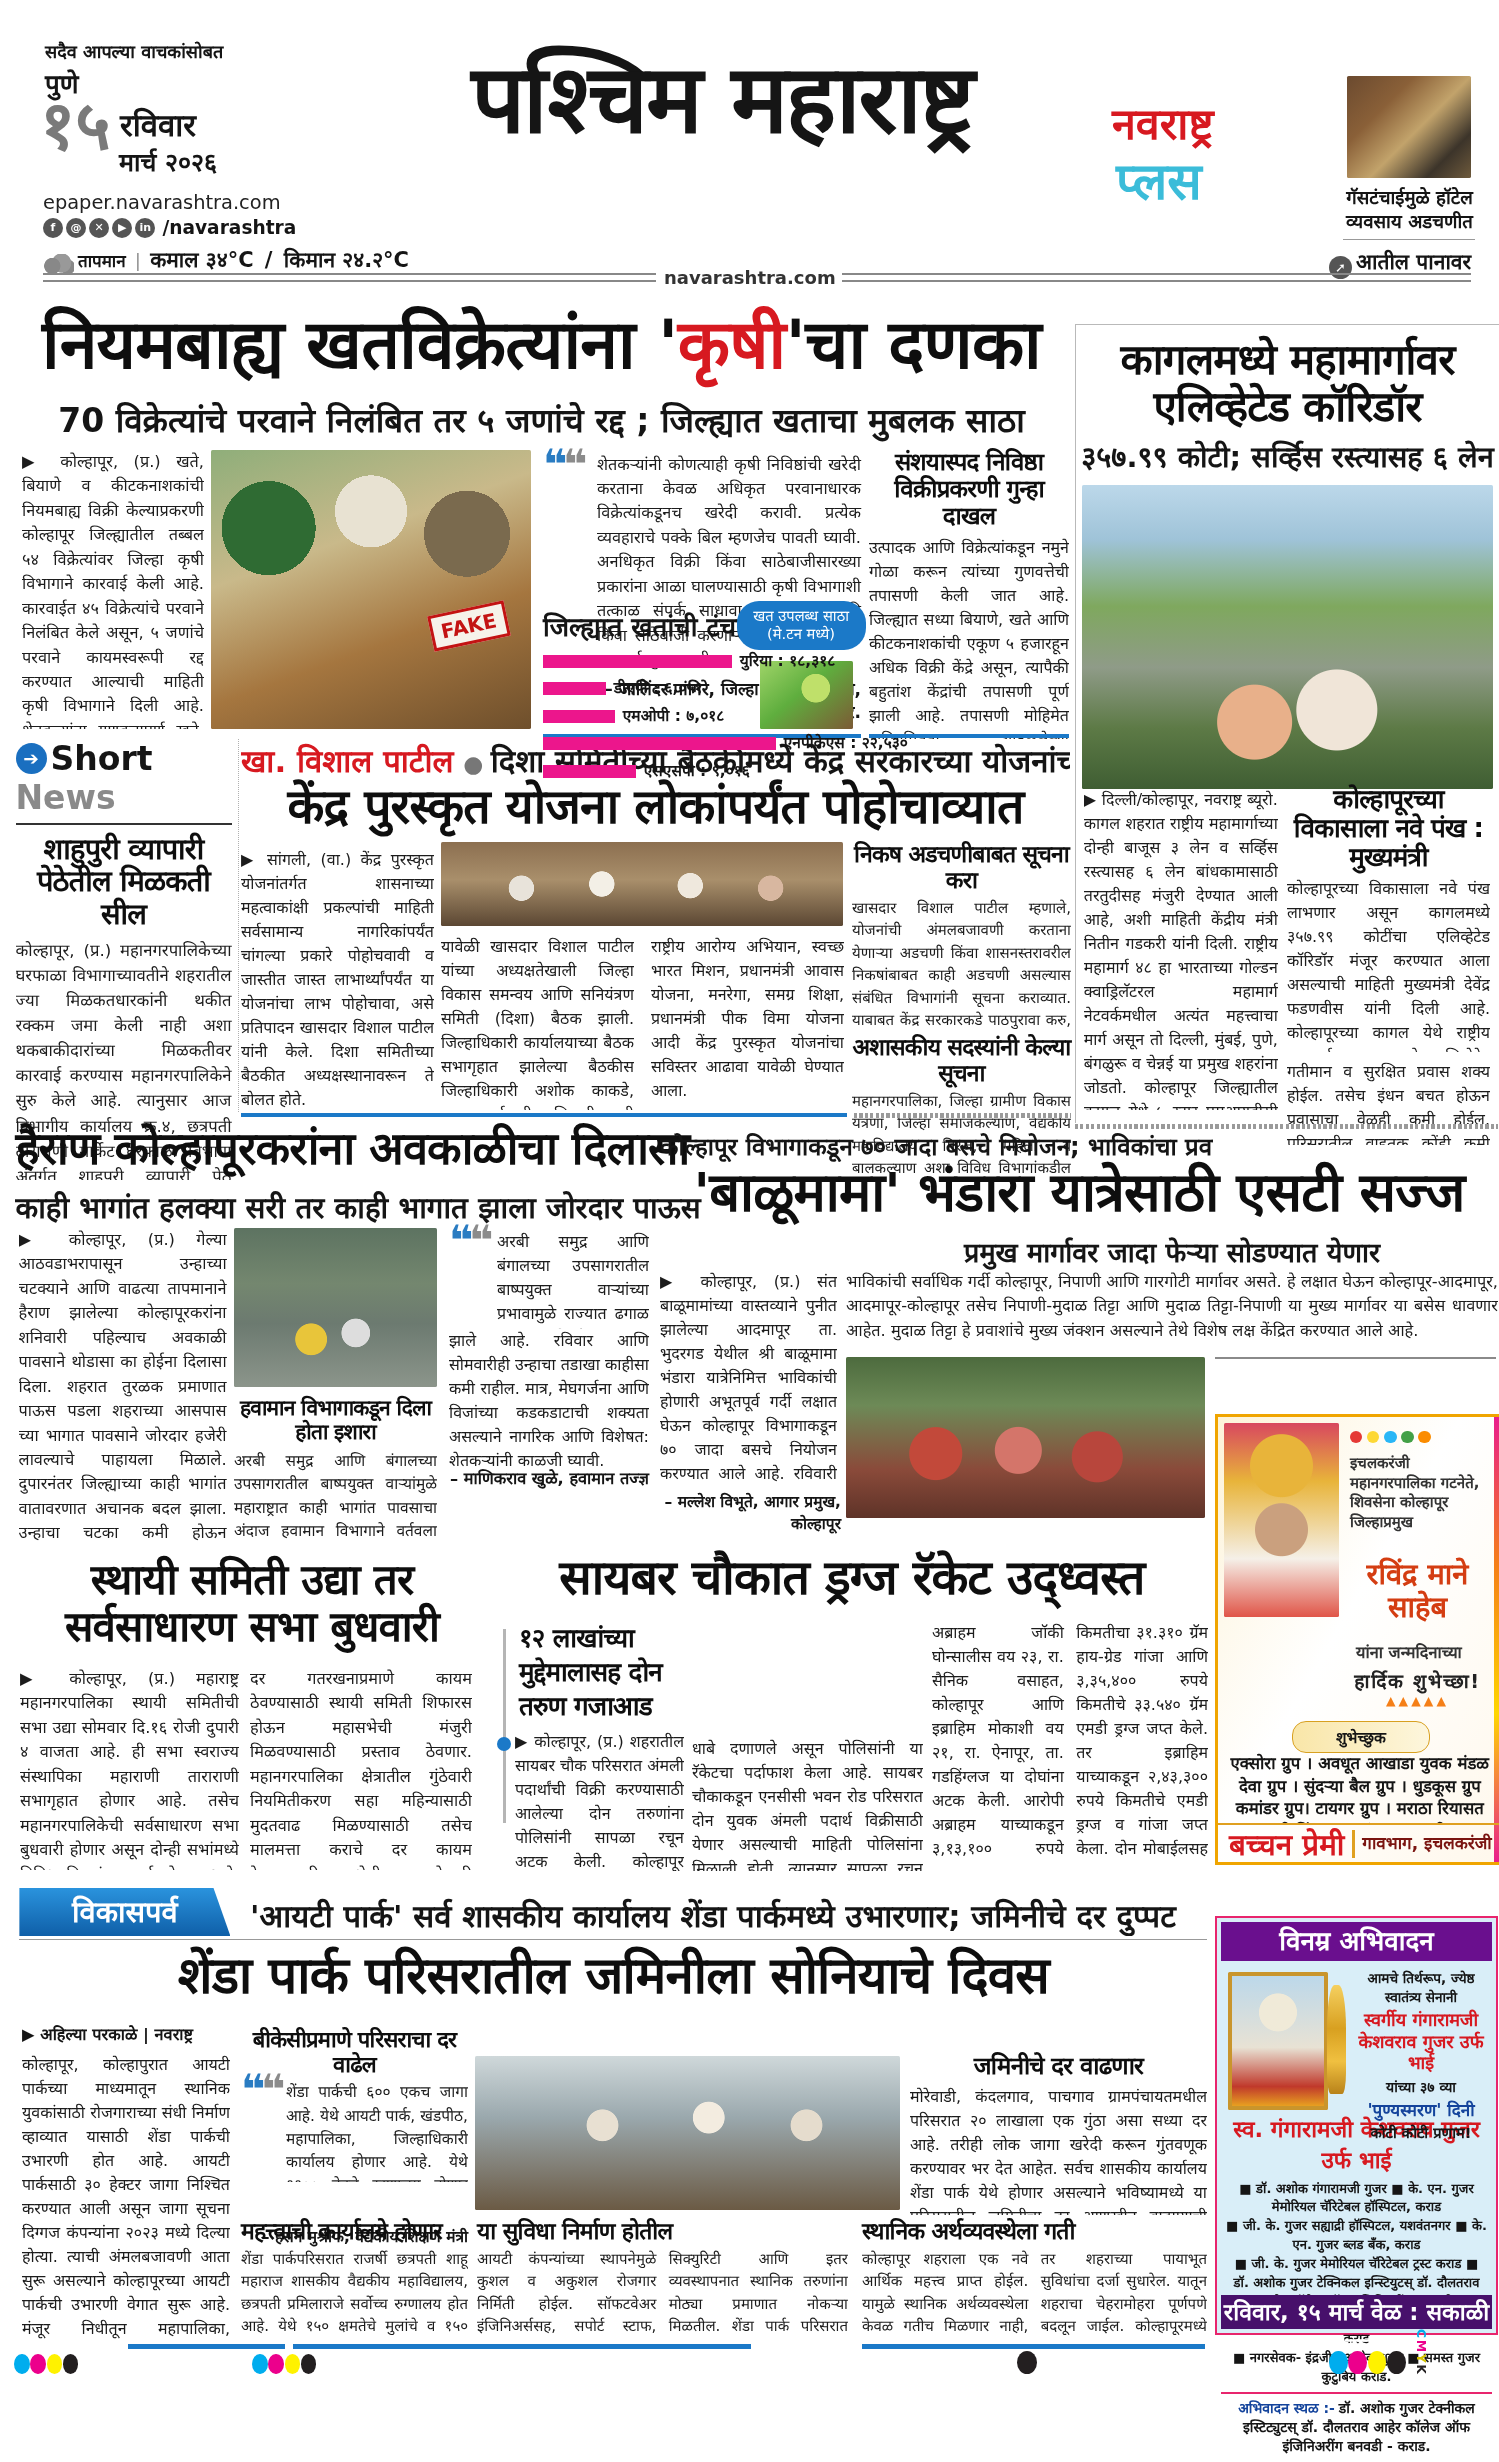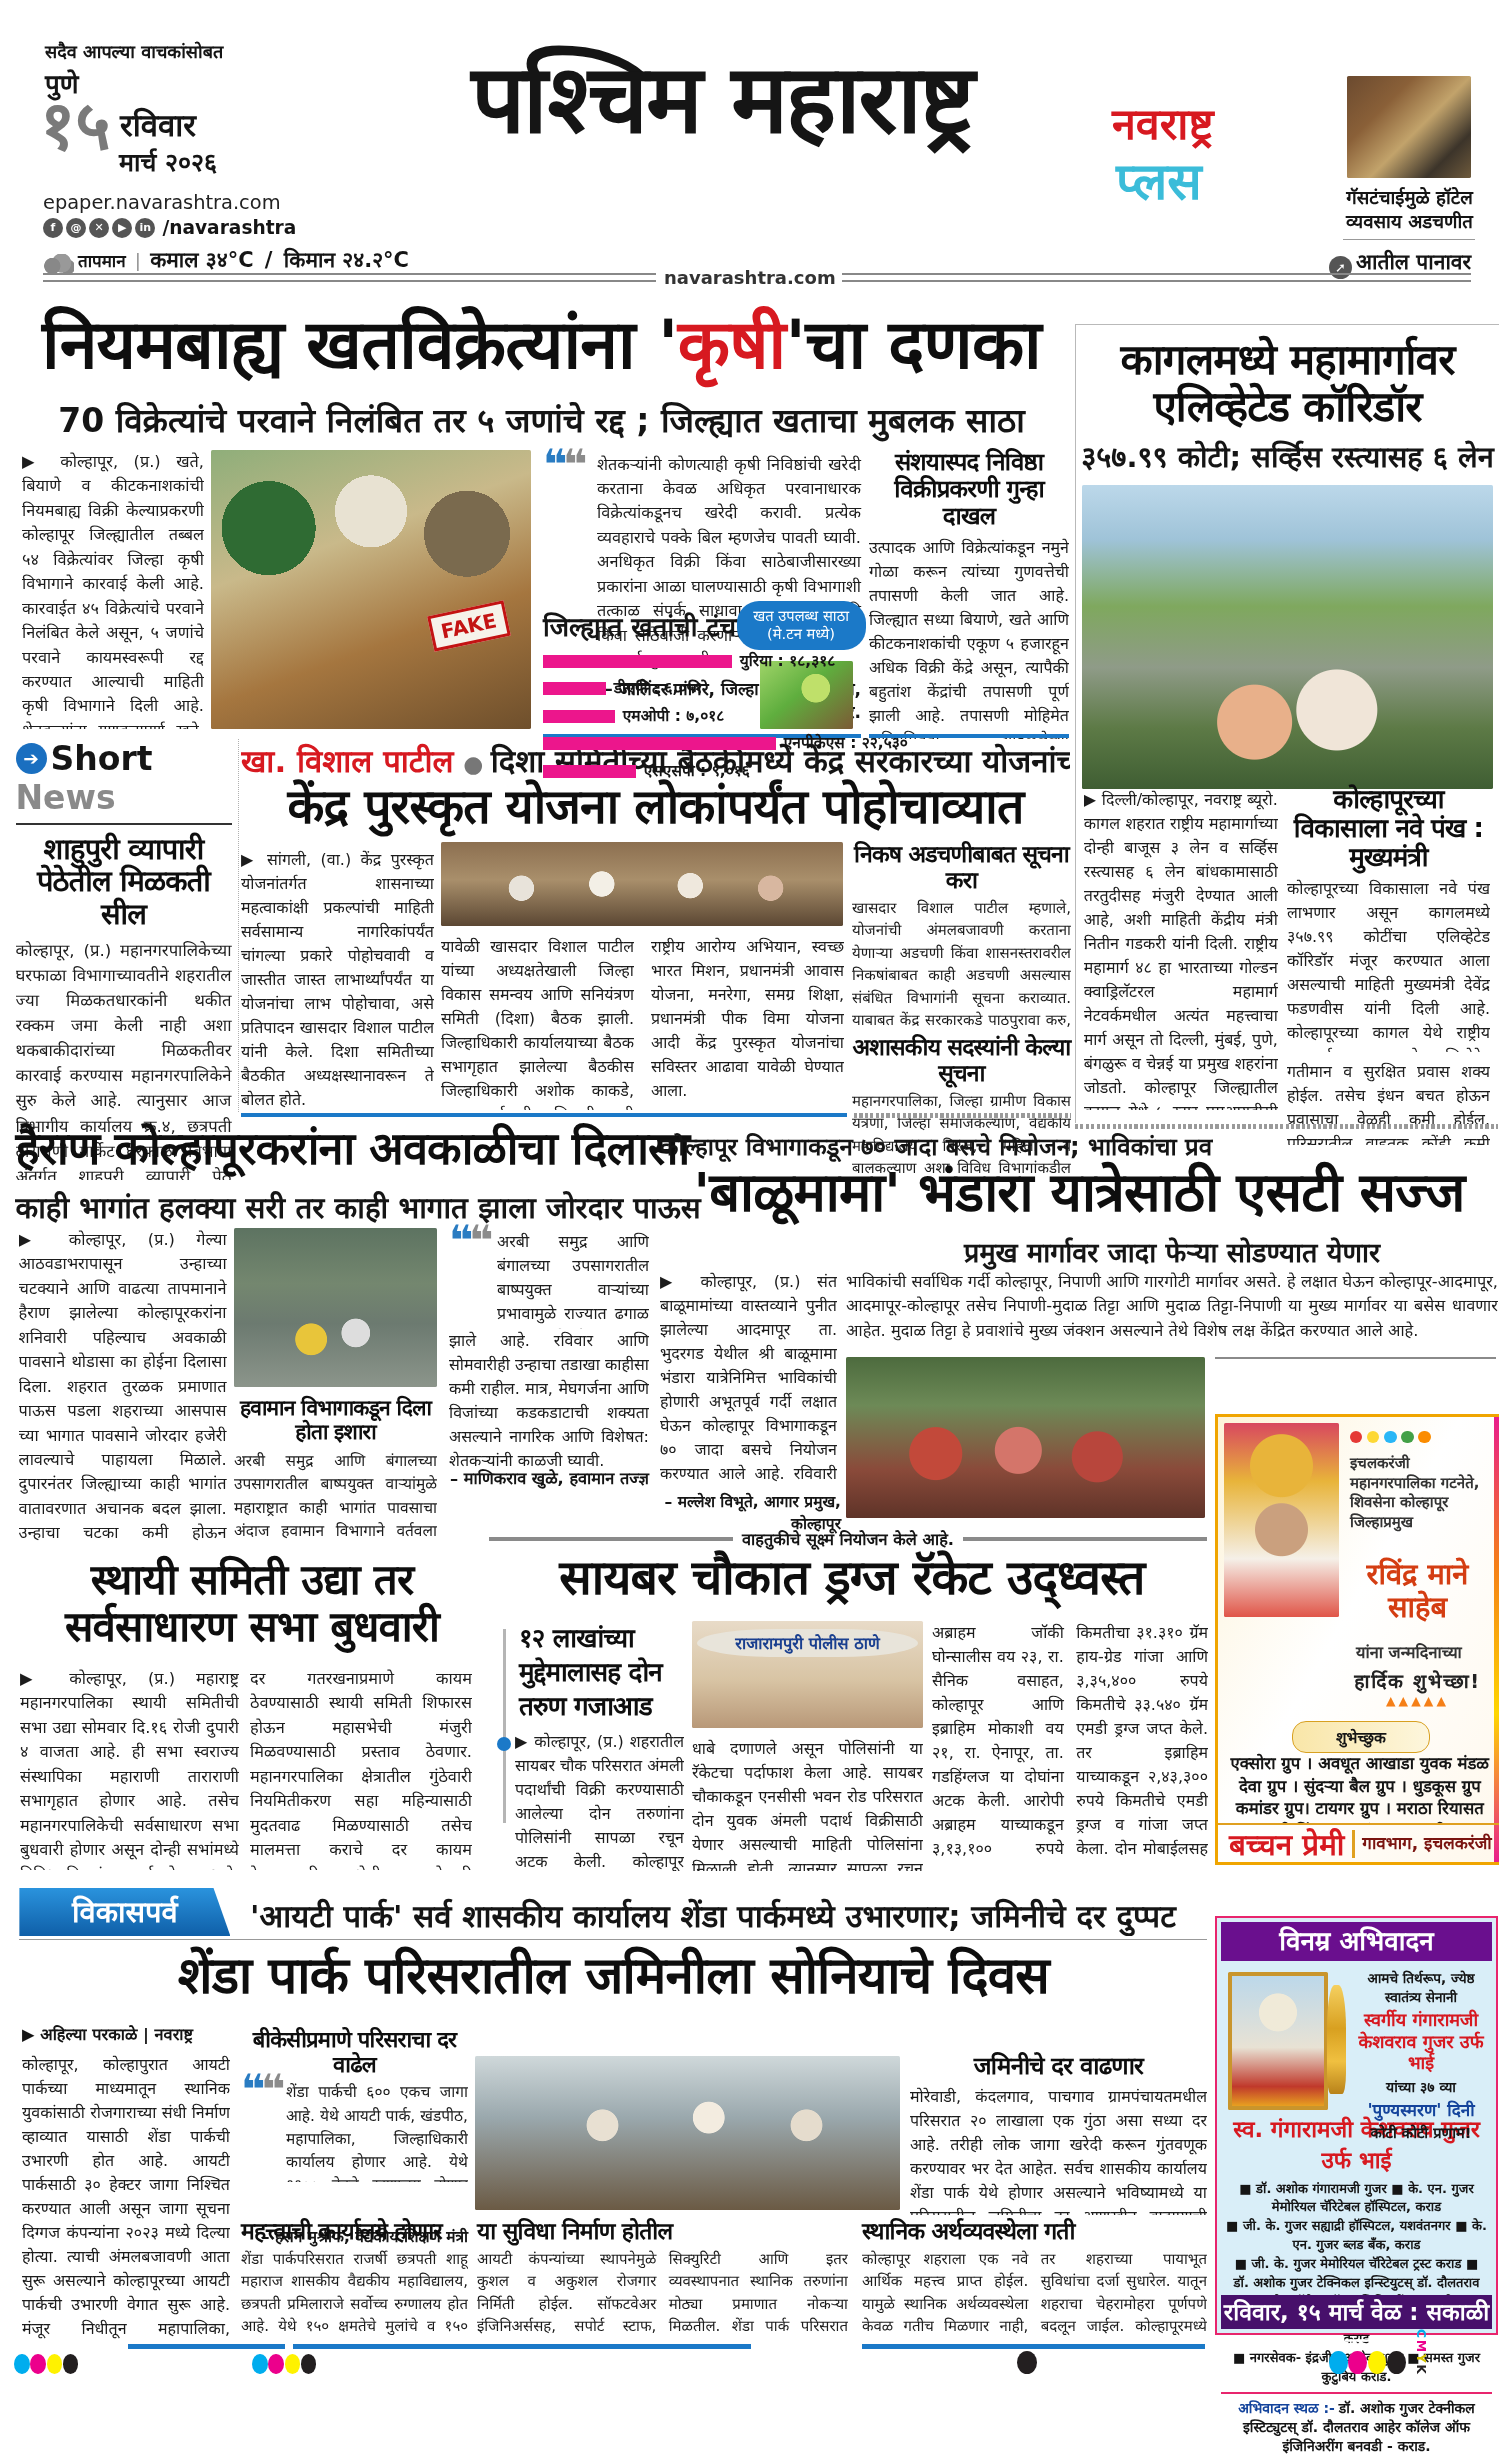--- a/index.html
+++ b/index.html
@@ -181,37 +181,29 @@
   <div class="abs hl c nw" style="left:660px;top:1163px;width:838px;font-size:54px">'बाळूमामा' भंडारा यात्रेसाठी एसटी सज्ज</div>
   <div class="abs body j clip" style="left:846px;top:1270px;width:652px;height:78px;font-size:16.3px">भाविकांची सर्वाधिक गर्दी कोल्हापूर, निपाणी आणि गारगोटी मार्गावर असते. हे लक्षात घेऊन कोल्हापूर-आदमापूर, आदमापूर-कोल्हापूर तसेच निपाणी-मुदाळ तिट्टा आणि मुदाळ तिट्टा-निपाणी या मुख्य मार्गावर या बसेस धावणार आहेत. मुदाळ तिट्टा हे प्रवाशांचे मुख्य जंक्शन असल्याने तेथे विशेष लक्ष केंद्रित करण्यात आले आहे.</div>
   <div class="abs rule-gray" style="left:1215px;top:1357px;width:281px"></div>
   <div class="abs body j clip" style="left:660px;top:1270px;width:177px;height:216px;font-size:16px">▶ कोल्हापूर, (प्र.) संत बाळूमामांच्या वास्तव्याने पुनीत झालेल्या आदमापूर ता. भुदरगड येथील श्री बाळूमामा भंडारा यात्रेनिमित्त भाविकांची होणारी अभूतपूर्व गर्दी लक्षात घेऊन कोल्हापूर विभागाकडून ७० जादा बसचे नियोजन करण्यात आले आहे. रविवारी दि. १६ मार्च रोजी जिल्ह्यातील विविध आगारातून तब्बल ७० जादा बसेस सोडण्यात येणार आहेत. 'बाळूमामाच्या नावानं चांगभलं'च्या जयघोषात आणि भंडाऱ्याच्या उधळणीत यात्रा भक्तिमय वातावरणात पार पाडण्यासाठी एसटीने जय्यत तयारी केली आहे.</div>
   <div class="abs b" style="left:664px;top:1490px;width:177px;font-size:15.5px;text-align:right">– मल्लेश विभूते, आगार प्रमुख, कोल्हापूर</div>
   <div class="abs photo" style="left:846px;top:1357px;width:359px;height:161px;background:
       radial-gradient(circle at 25% 60%, #c2493a 0 26px, transparent 27px),
       radial-gradient(circle at 48% 58%, #d4756a 0 23px, transparent 24px),
       radial-gradient(circle at 70% 62%, #b8463c 0 25px, transparent 26px),
       linear-gradient(180deg,#4d6b3e 0%,#6d8a57 30%,#8a4a3a 70%,#5e3328 100%)"></div>
-  <div class="abs" style="left:489px;top:1528px;width:718px;display:flex;align-items:center;gap:9.3px">
-    <div style="flex:1;height:3.1px;background:#8a8a8a"></div>
-    <div class="b" style="font-size:16.3px">वाहतुकीचे सूक्ष्म नियोजन केले आहे.</div>
-    <div style="flex:1;height:3.1px;background:#8a8a8a"></div>
-  </div>
 
   <div class="abs hl c" style="left:23px;top:1556px;width:458px;font-size:42px">स्थायी समिती उद्या तर सर्वसाधारण सभा बुधवारी</div>
   <div class="abs body j clip" style="left:20px;top:1667px;width:219px;height:203px;font-size:16.3px">▶ कोल्हापूर, (प्र.) महाराष्ट्र महानगरपालिका स्थायी समितीची सभा उद्या सोमवार दि.१६ रोजी दुपारी ४ वाजता आहे. ही सभा स्वराज्य संस्थापिका महाराणी ताराराणी सभागृहात होणार आहे. तसेच महानगरपालिकेची सर्वसाधारण सभा बुधवारी होणार असून दोन्ही सभांमध्ये विविध विषयांवर चर्चा होणार आहे. अशी माहिती महापालिका प्रशासनाकडून देण्यात आली.</div>
   <div class="abs body j clip" style="left:250px;top:1667px;width:222px;height:203px;font-size:16.3px">दर गतरखनाप्रमाणे कायम ठेवण्यासाठी स्थायी समिती शिफारस होऊन महासभेची मंजुरी मिळवण्यासाठी प्रस्ताव ठेवणार. महानगरपालिका क्षेत्रातील गुंठेवारी नियमितीकरण सहा महिन्यासाठी मुदतवाढ मिळण्यासाठी तसेच मालमत्ता कराचे दर कायम ठेवण्यासाठी सभेची मान्यतेसाठी प्रस्ताव ठेवणार आहे.</div>
   <div class="abs" style="left:503px;top:1629px;width:3.1px;height:194px;background:#b5b5b5"></div>
   <div class="abs" style="left:497px;top:1737px;width:14px;height:14px;border-radius:50%;background:#1b79c8"></div>
 
   <div class="abs hl c nw" style="left:497px;top:1551px;width:710px;font-size:48px">सायबर चौकात ड्रग्ज रॅकेट उद्ध्वस्त</div>
   <div class="abs hl" style="left:519px;top:1622px;width:165px;font-size:26px;line-height:1.3">१२ लाखांच्या मुद्देमालासह दोन तरुण गजाआड</div>
-  <div class="abs photo" style="left:692px;top:1621px;width:231px;height:107px;background:linear-gradient(180deg,#e8dbc8 0%,#d8c4a4 55%,#b89878 100%)">
-    <div class="abs b c" style="left:4.7px;top:7.8px;right:4.7px;background:#e8e4da;color:#1a3f8f;font-size:16.3px;padding:3.1px 1.6px;border-radius:40%/55%">राजारामपुरी पोलीस ठाणे</div>
-  </div>
   <div class="abs body j clip" style="left:515px;top:1730px;width:169px;height:141px;font-size:16px">▶ कोल्हापूर, (प्र.) शहरातील सायबर चौक परिसरात अंमली पदार्थांची विक्री करण्यासाठी आलेल्या दोन तरुणांना पोलिसांनी सापळा रचून अटक केली. कोल्हापूर शहरातील अंमली पदार्थ विक्रेत्यांचे</div>
   <div class="abs body j clip" style="left:692px;top:1737px;width:231px;height:134px;font-size:16px">धाबे दणाणले असून पोलिसांनी या रॅकेटचा पर्दाफाश केला आहे. सायबर चौकाकडून एनसीसी भवन रोड परिसरात दोन युवक अंमली पदार्थ विक्रीसाठी येणार असल्याची माहिती पोलिसांना मिळाली होती. त्यानुसार सापळा रचून दोघांना ताब्यात घेतले. झडती घेतली असता त्यांच्याकडे अंमली पदार्थ आढळून आले.</div>
   <div class="abs body j clip" style="left:932px;top:1621px;width:276px;height:250px;font-size:16px;column-count:2;column-gap:12.4px">अब्राहम जॉकी घोन्सालीस वय २३, रा. सैनिक वसाहत, कोल्हापूर आणि इब्राहिम मोकाशी वय २१, रा. ऐनापूर, ता. गडहिंग्लज या दोघांना अटक केली. आरोपी अब्राहम याच्याकडून ३,१३,१०० रुपये किमतीचा ३१.३१० ग्रॅम हाय-ग्रेड गांजा आणि ३,३५,४०० रुपये किमतीचे ३३.५४० ग्रॅम एमडी ड्रग्ज जप्त केले. तर इब्राहिम याच्याकडून २,४३,३०० रुपये किमतीचे एमडी ड्रग्ज व गांजा जप्त केला. दोन मोबाईलसह एकूण १२,४०,००० रुपयांचा मुद्देमाल पोलिसांनी हस्तगत केला असून अधिक तपास सुरू आहे.</div>
 
   <div class="abs" style="left:1215px;top:1414px;width:283px;height:445px;border:3.9px solid #f0a500;background:linear-gradient(120deg,#fdf3d8 0%,#ffffff 45%,#fff8ec 100%)">
     <div class="abs" style="right:0;top:0;width:7px;height:100%;background:linear-gradient(180deg,#e91e8c,#f57f17,#ffd600,#e91e8c)"></div>
     <div class="abs photo" style="left:6.2px;top:6.2px;width:115px;height:194px;background:
         radial-gradient(circle at 50% 22%, #e8b43a 0 31px, transparent 32px),
         radial-gradient(circle at 50% 55%, #caa07e 0 26px, transparent 27px),
         linear-gradient(180deg,#d8485f 0%,#e8b43a 30%,#f5f0e8 70%,#e05548 100%)"></div>

